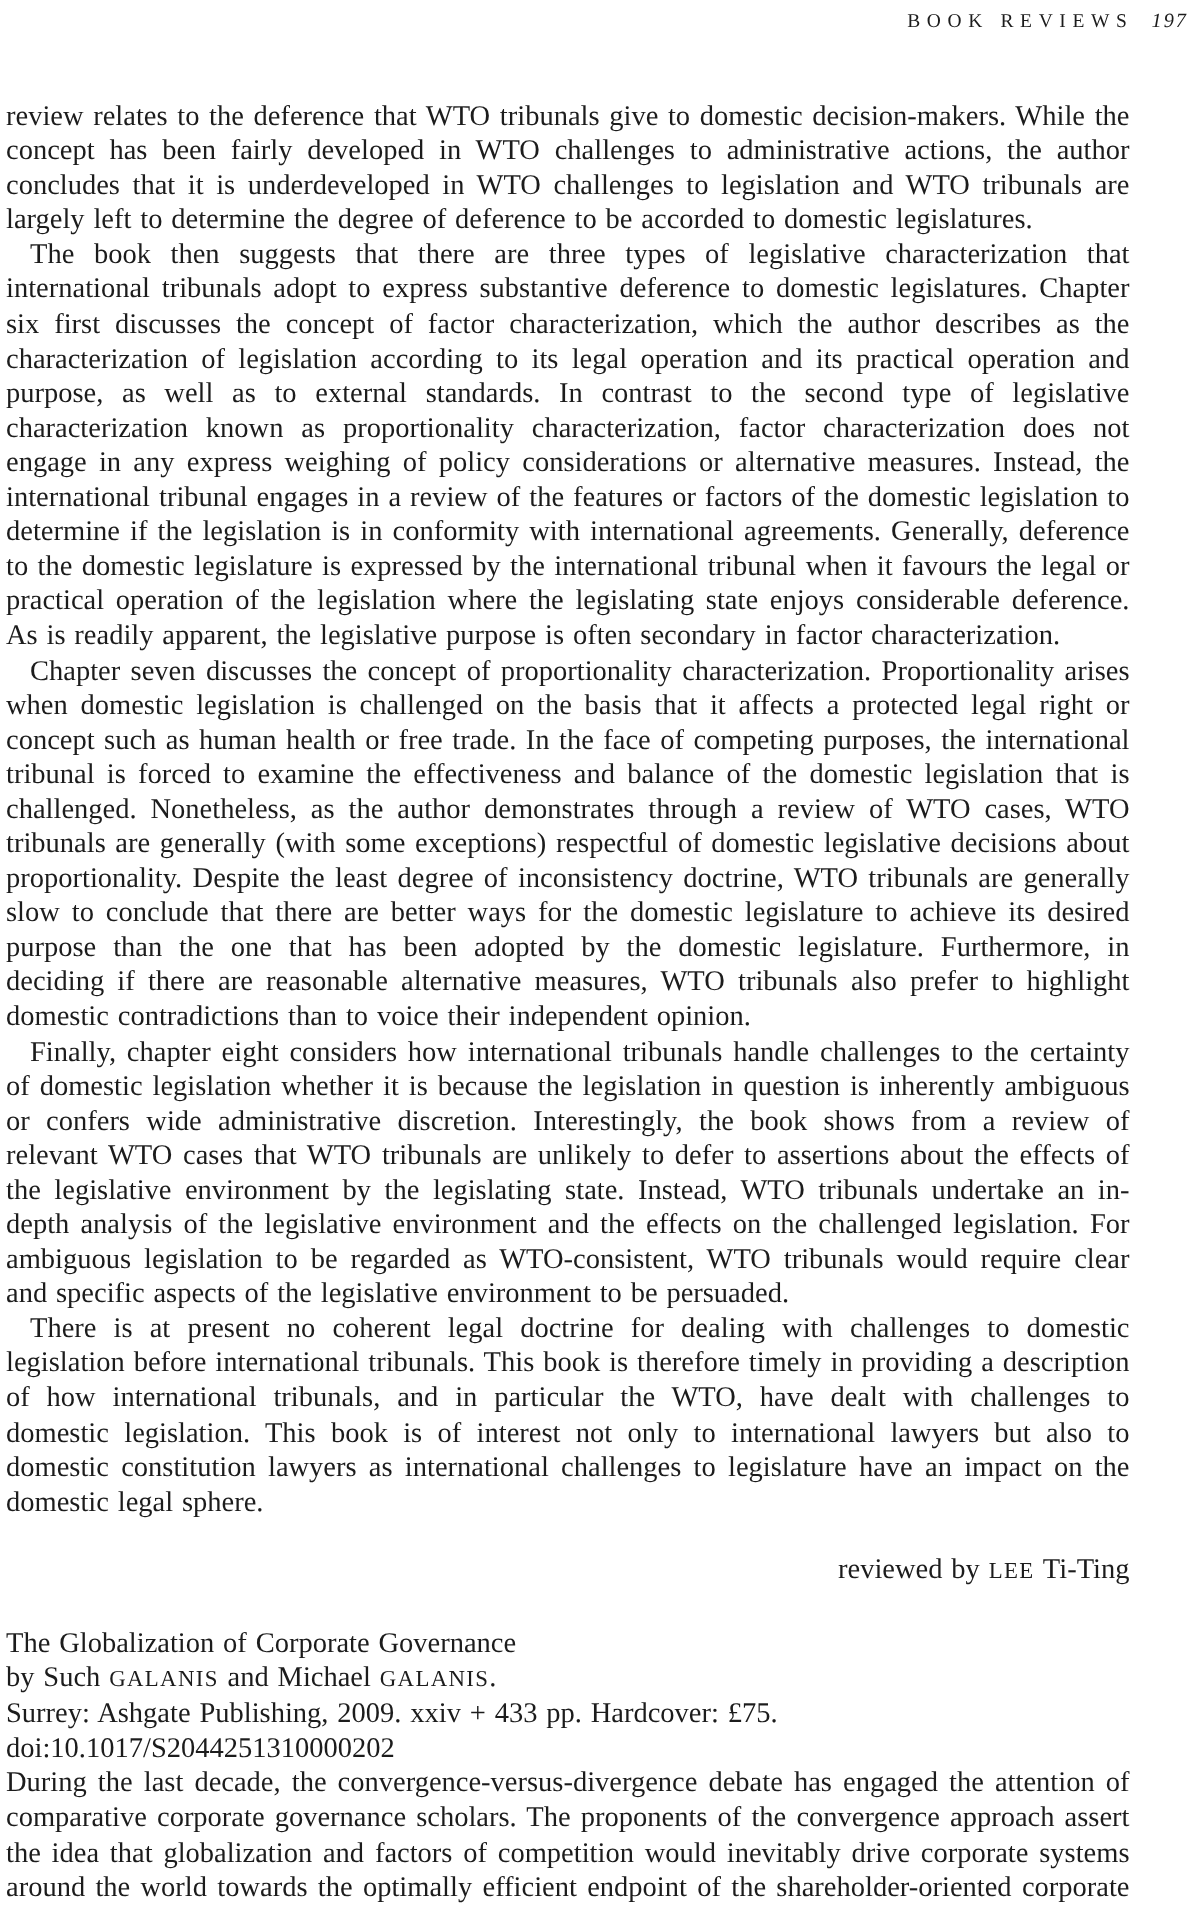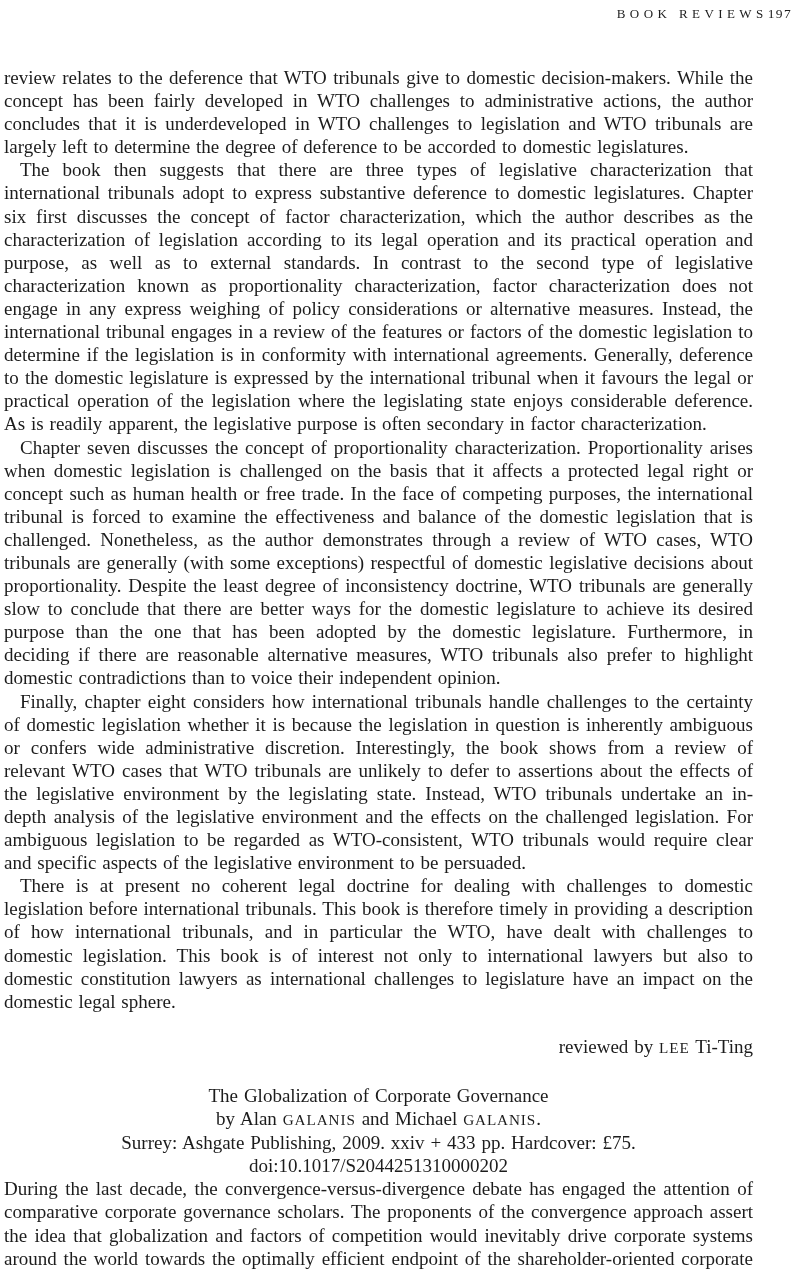--- a/index.html
+++ b/index.html
@@ -19,22 +19,24 @@
     text-align: right;
     font-size: 13px;
     white-space: nowrap;
   }
   .rh-title {
     letter-spacing: 0.34em;
     font-size: 13px;
     margin-top: 33px;
   }
   .rh-page {
+    margin-left: 12px;
     letter-spacing: 0.1em;
     font-size: 13.5px;
+    font-style: italic;
   }
 
   
   .body-text {
     margin: 44px 47px 0 4px;
     font-size: 19px;
     line-height: 23.1px;
     text-align: justify;
     word-spacing: 0.06em;
   }
@@ -46,21 +48,21 @@
   .sc { font-size: 0.8em; letter-spacing: 0.06em; }
 
   .reviewer-line {
     margin-top: 22px;
     text-align: right;
     text-indent: 0;
   }
 
   .book-heading { margin-top: 25px; }
   .book-heading p {
-    text-align: center;
+    text-align: left;
     text-indent: 0;
     line-height: 23.1px;
   }
 
   .first-after-heading { margin-top: 27px; }
 </style>
 </head>
 <body>
 
 <div class="page">
@@ -74,21 +76,21 @@
     <p class="para continued-top">review relates to the deference that WTO tribunals give to domestic decision-makers. While the concept has been fairly developed in WTO challenges to administrative actions, the author concludes that it is underdeveloped in WTO challenges to legislation and WTO tribunals are largely left to determine the degree of deference to be accorded to domestic legislatures.</p>
     <p class="para indent">The book then suggests that there are three types of legislative characterization that international tribunals adopt to express substantive deference to domestic legislatures. Chapter six first discusses the concept of factor characterization, which the author describes as the characterization of legislation according to its legal operation and its practical operation and purpose, as well as to external standards. In contrast to the second type of legislative characterization known as proportionality characterization, factor characterization does not engage in any express weighing of policy considerations or alternative measures. Instead, the international tribunal engages in a review of the features or factors of the domestic legislation to determine if the legislation is in conformity with international agreements. Generally, deference to the domestic legislature is expressed by the international tribunal when it favours the legal or practical operation of the legislation where the legislating state enjoys considerable deference. As is readily apparent, the legislative purpose is often secondary in factor characterization.</p>
     <p class="para indent">Chapter seven discusses the concept of proportionality characterization. Proportionality arises when domestic legislation is challenged on the basis that it affects a protected legal right or concept such as human health or free trade. In the face of competing purposes, the international tribunal is forced to examine the effectiveness and balance of the domestic legislation that is challenged. Nonetheless, as the author demonstrates through a review of WTO cases, WTO tribunals are generally (with some exceptions) respectful of domestic legislative decisions about proportionality. Despite the least degree of inconsistency doctrine, WTO tribunals are generally slow to conclude that there are better ways for the domestic legislature to achieve its desired purpose than the one that has been adopted by the domestic legislature. Furthermore, in deciding if there are reasonable alternative measures, WTO tribunals also prefer to highlight domestic contradictions than to voice their independent opinion.</p>
     <p class="para indent">Finally, chapter eight considers how international tribunals handle challenges to the certainty of domestic legislation whether it is because the legislation in question is inherently ambiguous or confers wide administrative discretion. Interestingly, the book shows from a review of relevant WTO cases that WTO tribunals are unlikely to defer to assertions about the effects of the legislative environment by the legislating state. Instead, WTO tribunals undertake an in-depth analysis of the legislative environment and the effects on the challenged legislation. For ambiguous legislation to be regarded as WTO-consistent, WTO tribunals would require clear and specific aspects of the legislative environment to be persuaded.</p>
     <p class="para indent">There is at present no coherent legal doctrine for dealing with challenges to domestic legislation before international tribunals. This book is therefore timely in providing a description of how international tribunals, and in particular the WTO, have dealt with challenges to domestic legislation. This book is of interest not only to international lawyers but also to domestic constitution lawyers as international challenges to legislature have an impact on the domestic legal sphere.</p>
 
     <p class="reviewer-line"><span class="italic">reviewed by</span> <span class="sc">LEE</span> <span>Ti-Ting</span></p>
 
     <div class="book-heading">
       <p class="book-title italic">The Globalization of Corporate Governance</p>
-      <p class="book-byline"><span>by Alan</span> <span class="sc">GALANIS</span> <span>and Michael</span> <span class="sc">GALANIS</span><span>.</span></p>
+      <p class="book-byline"><span>by Such</span> <span class="sc">GALANIS</span> <span>and Michael</span> <span class="sc">GALANIS</span><span>.</span></p>
       <p class="book-pub">Surrey: Ashgate Publishing, 2009. xxiv + 433 pp. Hardcover: £75.</p>
       <p class="book-doi">doi:10.1017/S2044251310000202</p>
     </div>
 
     <p class="para continued first-after-heading">During the last decade, the convergence-versus-divergence debate has engaged the attention of comparative corporate governance scholars. The proponents of the convergence approach assert the idea that globalization and factors of competition would inevitably drive corporate systems around the world towards the optimally efficient endpoint of the shareholder-oriented corporate governance model with dispersed outside shareholding in companies. Such a model presently exists at best in the United Kingdom (UK) and the United States (US), with shareholding of companies in most other</p>
 
   </div>
 </div>
 
 </body></html>

